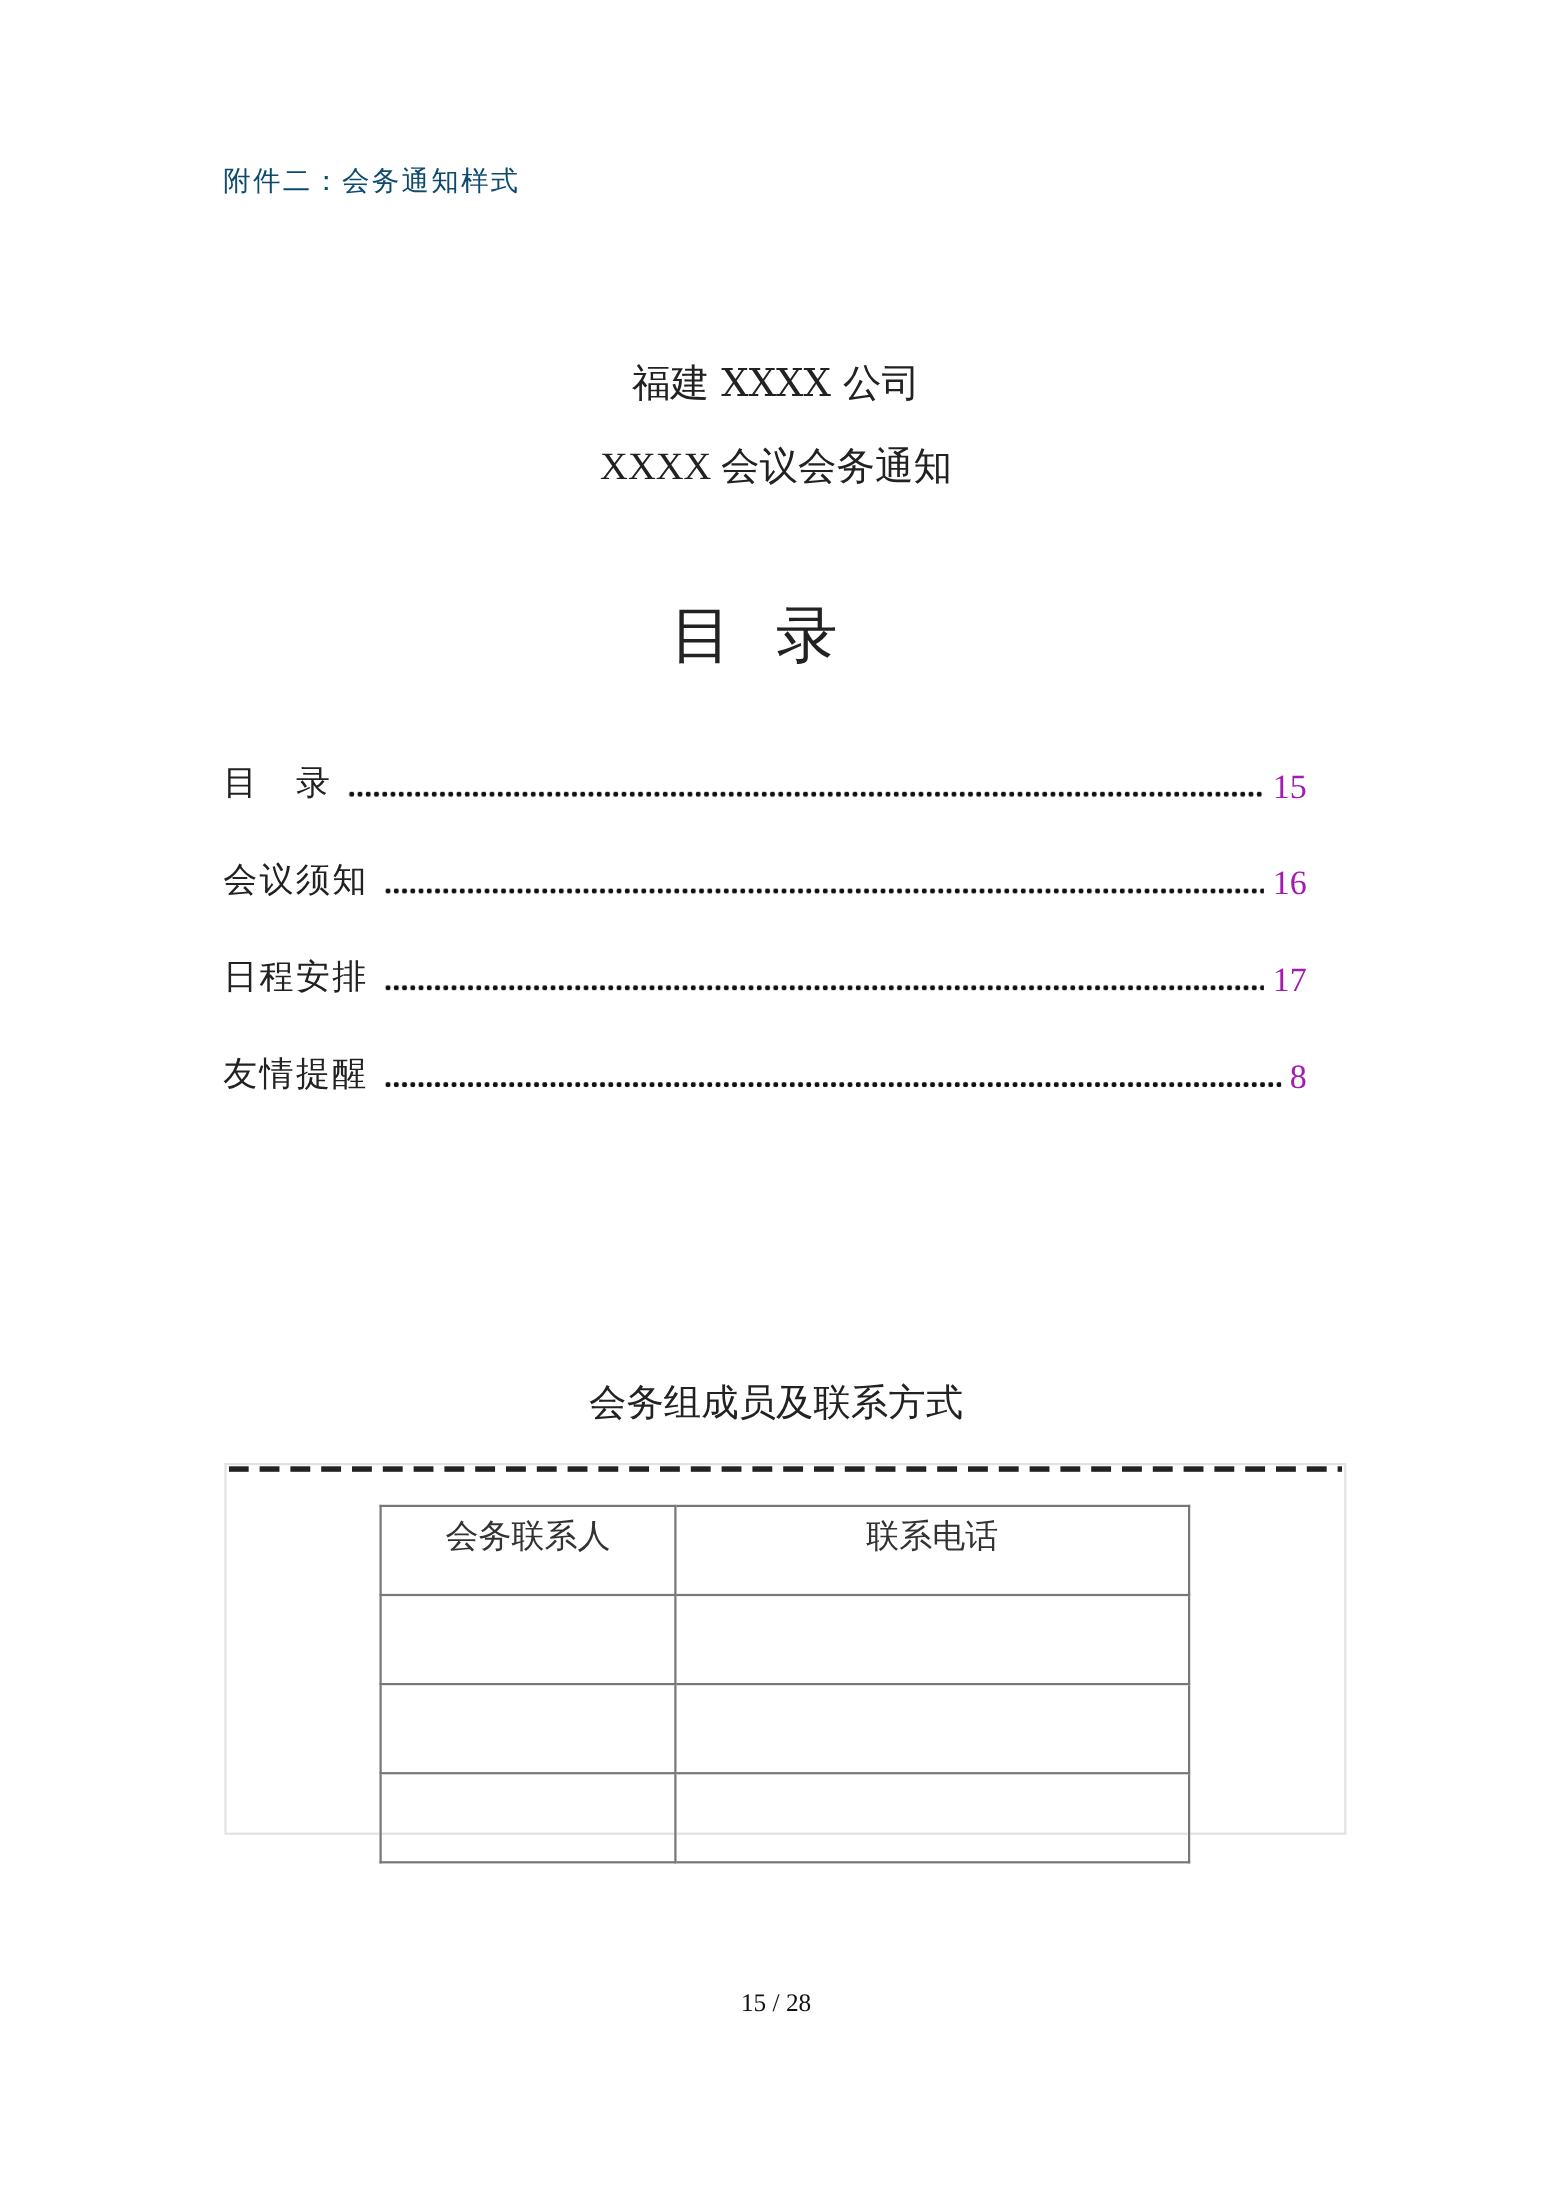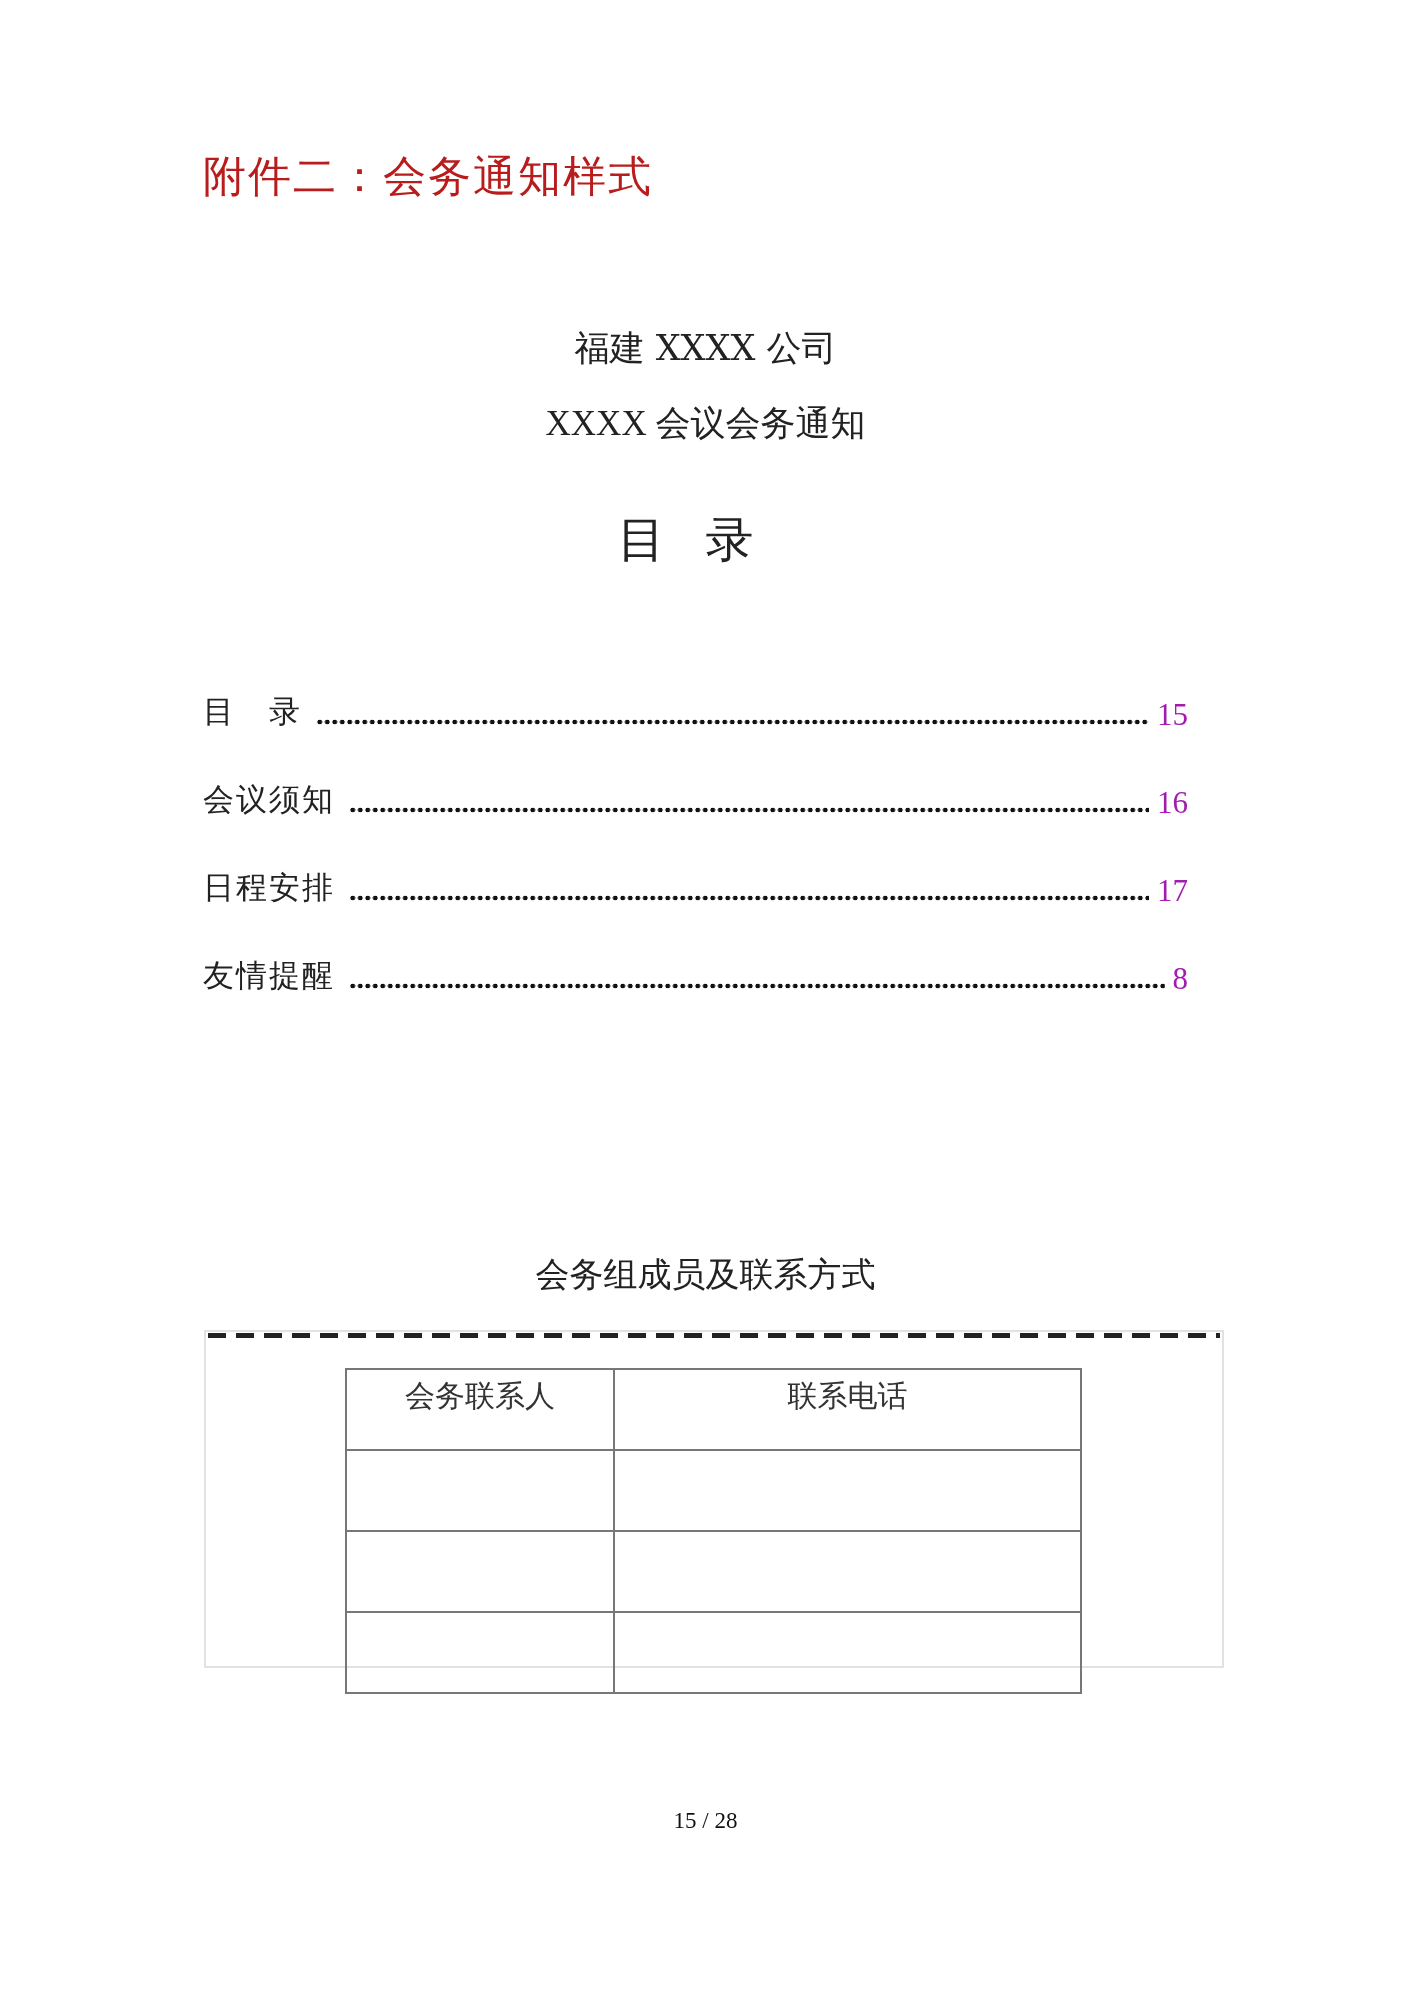--- a/index.html
+++ b/index.html
@@ -1,23 +1,23 @@
 <!DOCTYPE html>
 <html><head>
 <meta charset="utf-8">
 <style>
   html, body { margin:0; padding:0; background:#fff; }
   body { width:1411px; height:1995px; position:relative; overflow:hidden;
          font-family:"DejaVu Serif","Liberation Serif",serif; color:#222; }
   .abs { position:absolute; }
-  .attach-title { left:203px; top:148px; font-size:43px; color:#b91c1c; letter-spacing:2px; }
+  .attach-title { left:203px; top:148px; font-size:25px; color:#0c4a6e; letter-spacing:2px; }
   .center { left:0; width:1411px; text-align:center; }
   .company { top:325px; font-size:35px; }
   .subtitle { top:400px; font-size:35px;font-family:Liberation Serif, serif; }
-  .toc-heading { top:508px; font-size:48px; letter-spacing:40px; box-sizing:border-box; }
+  .toc-heading { top:540px; font-size:56px; letter-spacing:40px; box-sizing:border-box; }
   .toc { left:203px; width:985px; top:645px; }
   .toc-row { display:flex; align-items:flex-end; height:88px; font-size:31px; }
   .toc-label { white-space:nowrap; letter-spacing:2px; }
   .toc-dots { flex:1; margin:0 8px 8px 14px; height:6px;
               background-image:radial-gradient(circle, #111 2.2px, transparent 2.6px);
               background-size:7.5px 6px; background-repeat:repeat-x; }
   .toc-page { font-family:"Liberation Serif",serif; font-weight:normal; font-size:31px; color:#a21caf; }
   .section-title { top:1252px; font-size:34px; }
   .box { left:204px; top:1330px; width:1020px; height:338px; border:2px solid #e2e2e2; box-sizing:border-box; }
   .dash { left:208px; top:1333px; width:1012px; height:5px;

